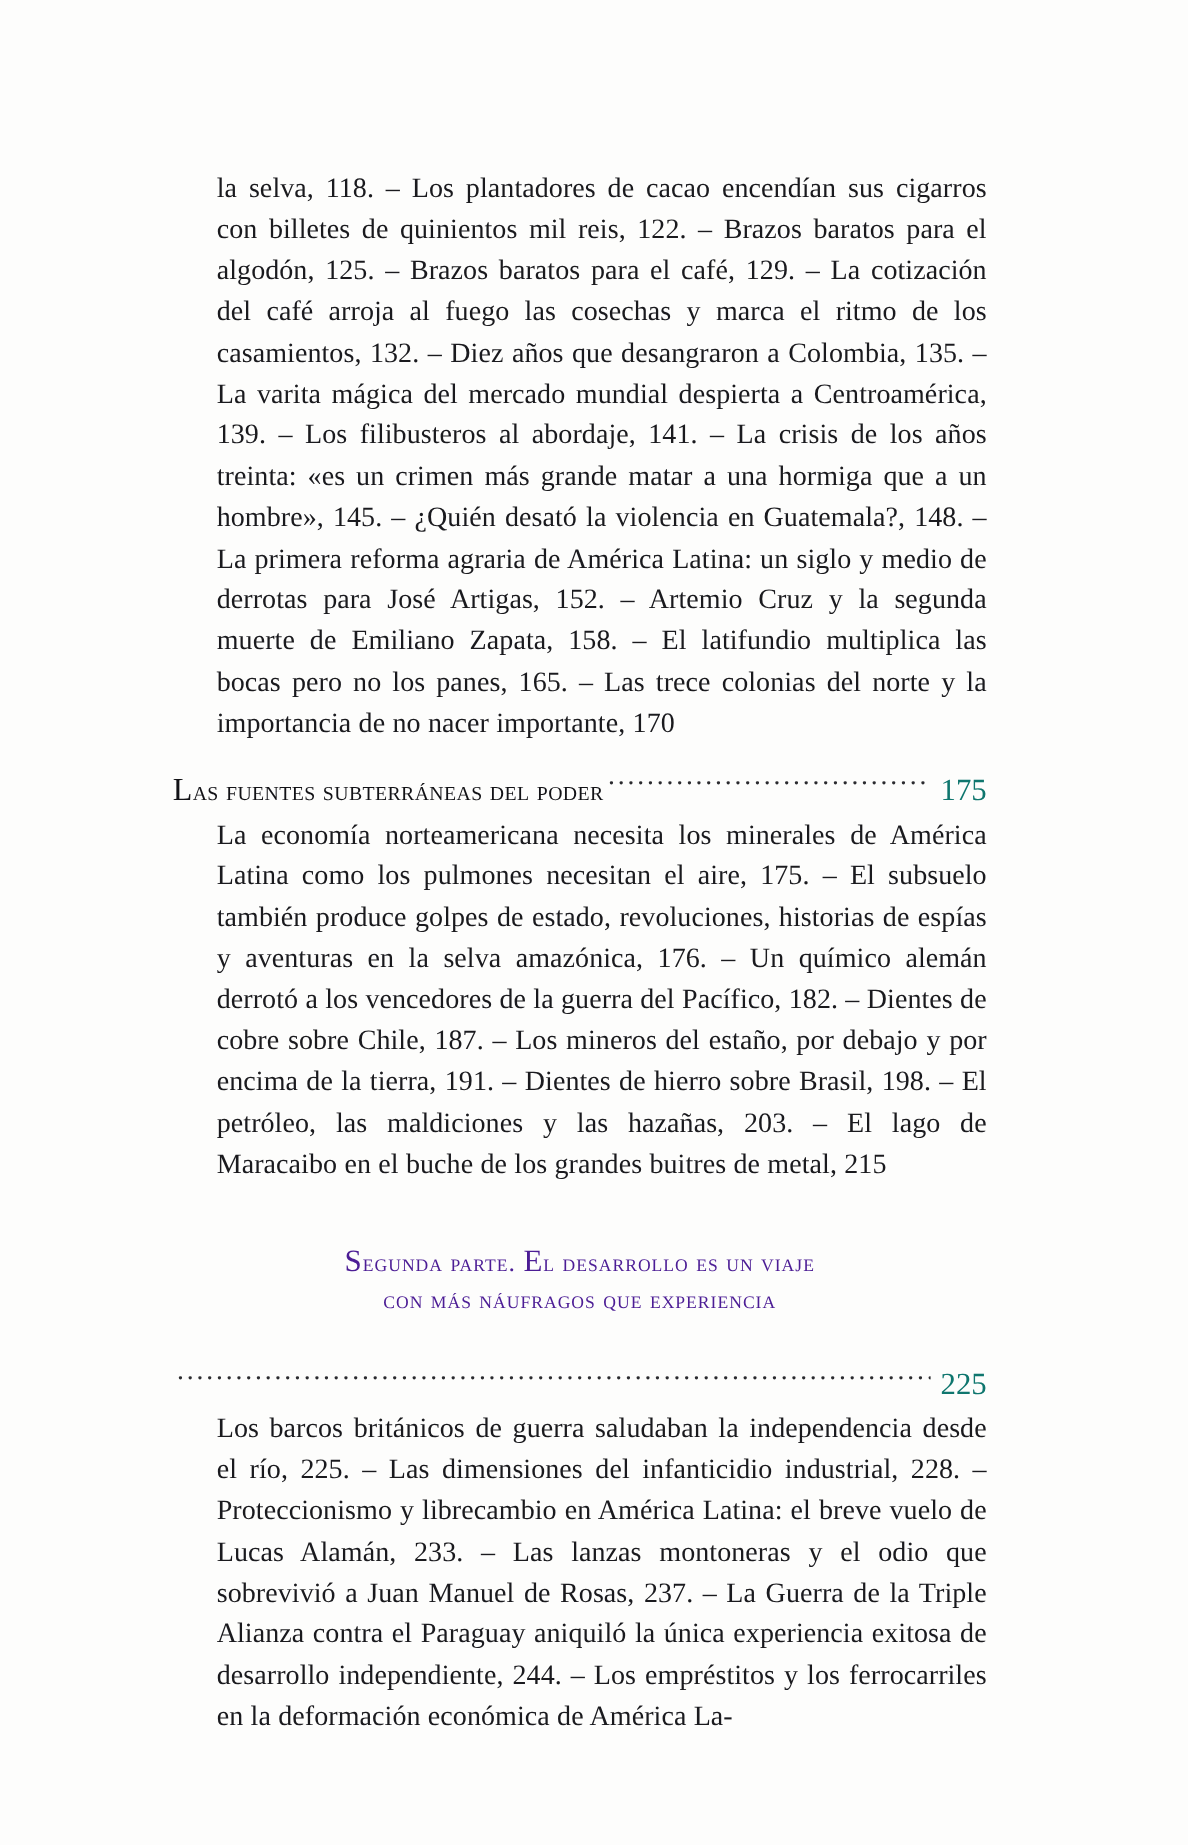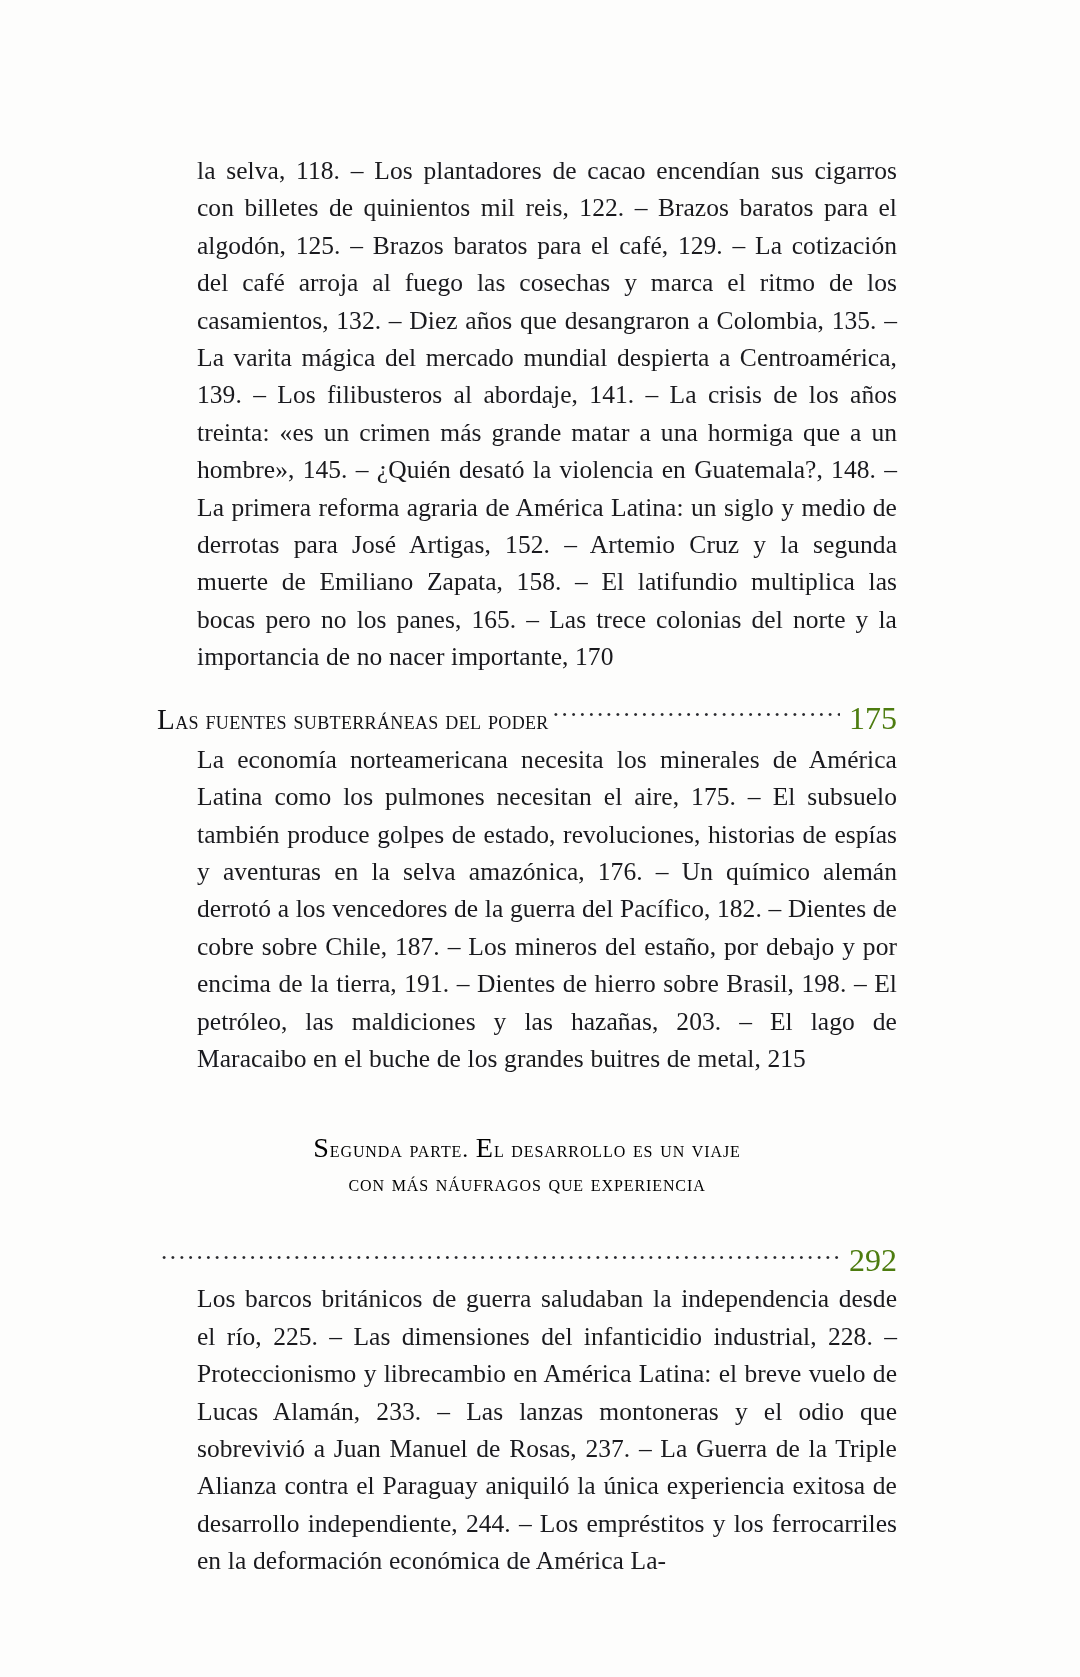--- a/index.html
+++ b/index.html
@@ -85,39 +85,39 @@
     font-size: 25px;
     color: #2a2a2e;
     position: absolute;
     bottom: 0.02em;
     left: 0;
     white-space: nowrap;
   }
 
   .chapter-page {
     flex: 0 0 auto;
-    font-size: 32px;
+    font-size: 28px;
     padding-left: 7px;
-    color: #4d7c0f;
+    color: #0f766e;
   }
 
   
 
   .part-heading {
     text-align: center;
     margin: 0;
     padding: 0 22px;
   }
 
   .part-heading .ph-line {
     font-variant: small-caps;
     font-size: 23.5px;
     line-height: 34px;
     letter-spacing: 0.9px;
-    color: #000000;
+    color: #4c1d95;
     display: block;
   }
 
   .part-heading .cap {
     font-variant: normal;
     font-size: 1.20em;
   }
 
   
   .gap-before-chapter { height: 22px; }
@@ -146,19 +146,19 @@
 
     <div class="part-heading">
       <span class="ph-line"><span class="cap">S</span><span>egunda parte. </span><span class="cap">E</span><span>l desarrollo es un viaje</span></span>
       <span class="ph-line">con más náufragos que experiencia</span>
     </div>
 
     <div class="gap-part-bottom"></div>
 
     <div class="chapter-line">
       <span class="leader"></span>
-      <span class="chapter-page">292</span>
+      <span class="chapter-page">225</span>
     </div>
 
     <p class="sub-entry">Los barcos británicos de guerra saludaban la independencia desde el río, 225. – Las dimensiones del infanticidio industrial, 228. – Proteccionismo y librecambio en América Latina: el breve vuelo de Lucas Alamán, 233. – Las lanzas montoneras y el odio que sobrevivió a Juan Manuel de Rosas, 237. – La Guerra de la Triple Alianza contra el Paraguay aniquiló la única experiencia exitosa de desarrollo independiente, 244. – Los empréstitos y los ferrocarriles en la deformación económica de América La-</p>
 
   </div>
 </div>
 
 </body></html>

